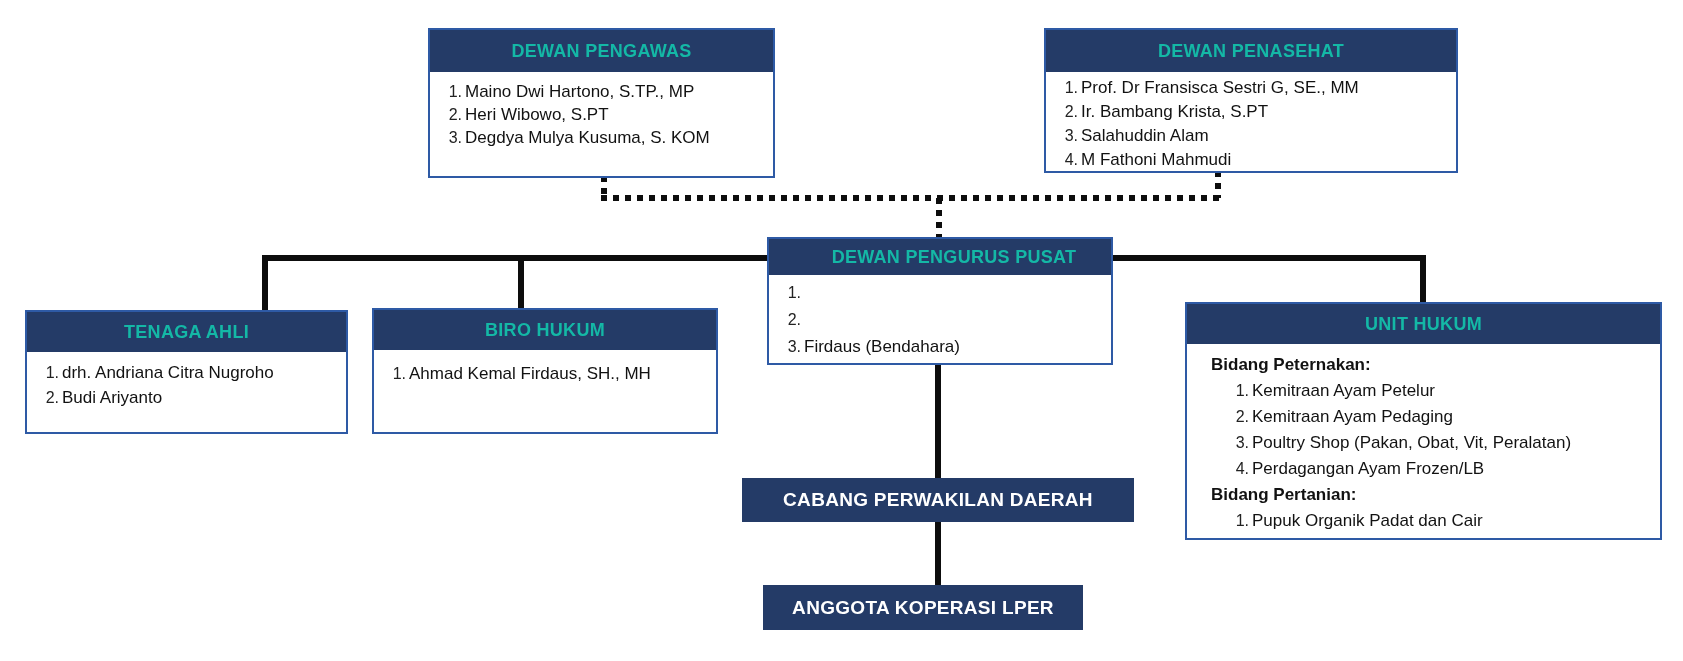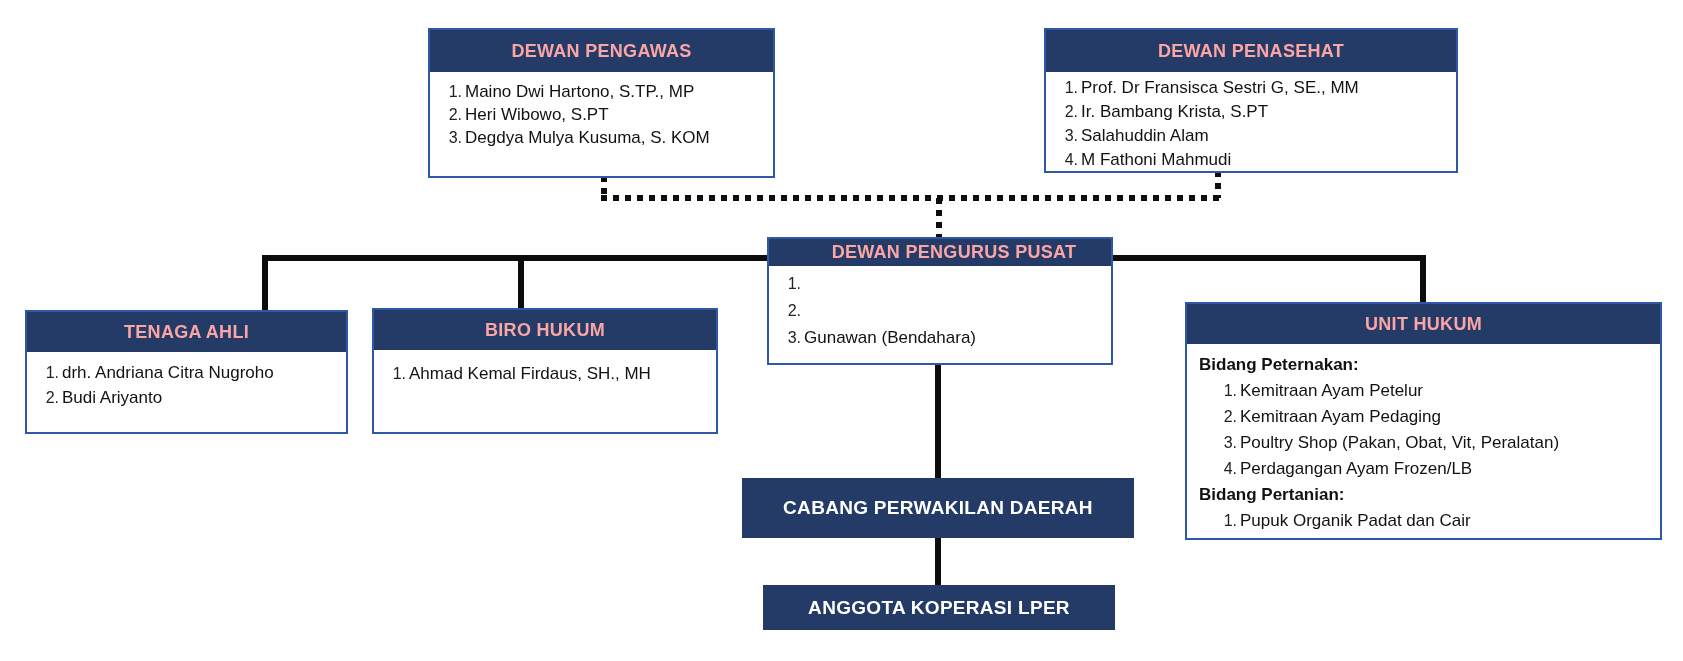--- a/index.html
+++ b/index.html
@@ -13,69 +13,69 @@
   
   .box{
     position:absolute;
     background:#ffffff;
     border:2px solid #2E5AA5;
     box-sizing:border-box;
     z-index:2;
   }
   .box-header{
     background:#243B67;
-    color:#fca5a5;
+    color:#14b8a6;
     font-weight:bold;
     text-align:center;
     font-size:18px;
     letter-spacing:.3px;
     display:flex;align-items:center;justify-content:center;
     box-sizing:border-box;
   }
   .box-body{padding:8px 8px 0 10px;box-sizing:border-box;}
   .row{display:flex;align-items:baseline;line-height:23px;font-size:17px;color:#121212;}
   .row-num{min-width:22px;text-align:right;font-weight:400;margin-right:3px;font-size:16px;color:#222;}
   .row-name{font-weight:normal;white-space:nowrap;}
   
   .b-pengawas{left:428px;top:28px;width:347px;height:150px;}
   .b-pengawas .box-header{height:42px;}
   .b-penasehat{left:1044px;top:28px;width:414px;height:145px;}
   .b-penasehat .box-header{height:42px;}
   .b-penasehat .box-body{padding-top:4px;}
   .b-penasehat .row{line-height:24px;}
   .b-pengurus{left:767px;top:237px;width:346px;height:128px;}
-  .b-pengurus .box-header{height:27px;padding-left:28px;}
+  .b-pengurus .box-header{height:36px;padding-left:28px;}
   .b-pengurus .box-body{padding-top:4px;}
   .b-pengurus .row{line-height:27px;}
   .b-tenaga{left:25px;top:310px;width:323px;height:124px;}
   .b-tenaga .box-header{height:40px;}
   .b-tenaga .row{line-height:25px;}
   .b-biro{left:372px;top:308px;width:346px;height:126px;}
   .b-biro .box-header{height:40px;}
   .b-biro .box-body{padding-top:12px;}
   .b-unit{left:1185px;top:302px;width:477px;height:238px;}
   .b-unit .box-header{height:40px;}
-  .b-unit .box-body{padding:8px 6px 0 12px;}
+  .b-unit .box-body{padding:8px 6px 0 24px;}
   .b-unit .row{line-height:26px;}
   .b-unit .sec-heading{font-weight:bold;font-size:17px;line-height:26px;color:#121212;}
   .b-unit .sec-list{padding-left:16px;}
   
   .bar{
     position:absolute;
     background:#243B67;
     color:#ffffff;
     font-weight:bold;
     font-size:19px;
     letter-spacing:.3px;
     display:flex;align-items:center;justify-content:center;
     z-index:2;
     box-sizing:border-box;
   }
-  .bar-cabang{left:742px;top:478px;width:392px;height:60px;}
-  .bar-anggota{left:763px;top:585px;width:352px;height:45px;}
+  .bar-cabang{left:742px;top:478px;width:392px;height:44px;}
+  .bar-anggota{left:763px;top:585px;width:320px;height:45px;}
   
   .line{position:absolute;background:#0D0D0D;z-index:1;}
   .l-main-h{left:262px;top:255px;width:1164px;height:6px;}
   .l-v-tenaga{left:262px;top:255px;width:6px;height:58px;}
   .l-v-biro{left:518px;top:255px;width:6px;height:56px;}
   .l-v-unit{left:1420px;top:255px;width:6px;height:50px;}
   .l-v-pusat-cabang{left:935px;top:365px;width:6px;height:115px;}
   .l-v-cabang-anggota{left:935px;top:522px;width:6px;height:65px;}
   .dotline{position:absolute;z-index:1;}
   .dot-h{
@@ -147,21 +147,21 @@
     <div class="box-header">DEWAN PENGURUS PUSAT</div>
     <div class="box-body">
         <div class="row">
           <span class="row-num">1.</span>
         </div>
         <div class="row">
           <span class="row-num">2.</span>
         </div>
         <div class="row">
           <span class="row-num">3.</span>
-          <span class="row-name">Gunawan (Bendahara)</span>
+          <span class="row-name">Firdaus (Bendahara)</span>
         </div>
       </div>
   </div>
 
   <div class="box b-tenaga">
     <div class="box-header">TENAGA AHLI</div>
     <div class="box-body">
         <div class="row">
           <span class="row-num">1.</span>
           <span class="row-name">drh. Andriana Citra Nugroho</span>

